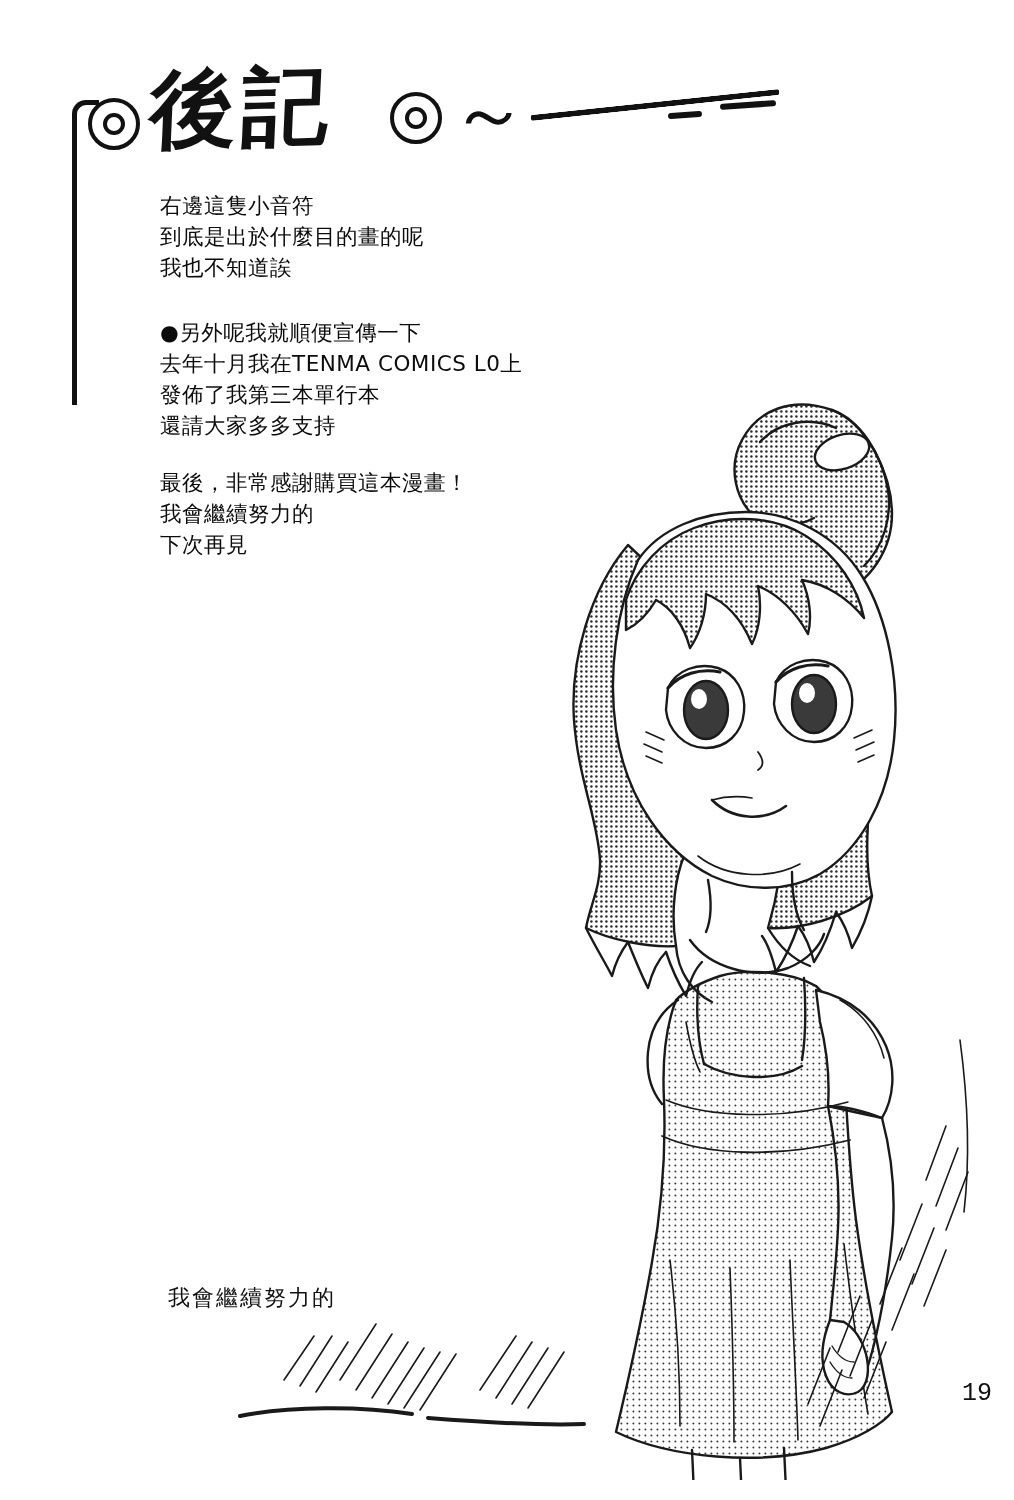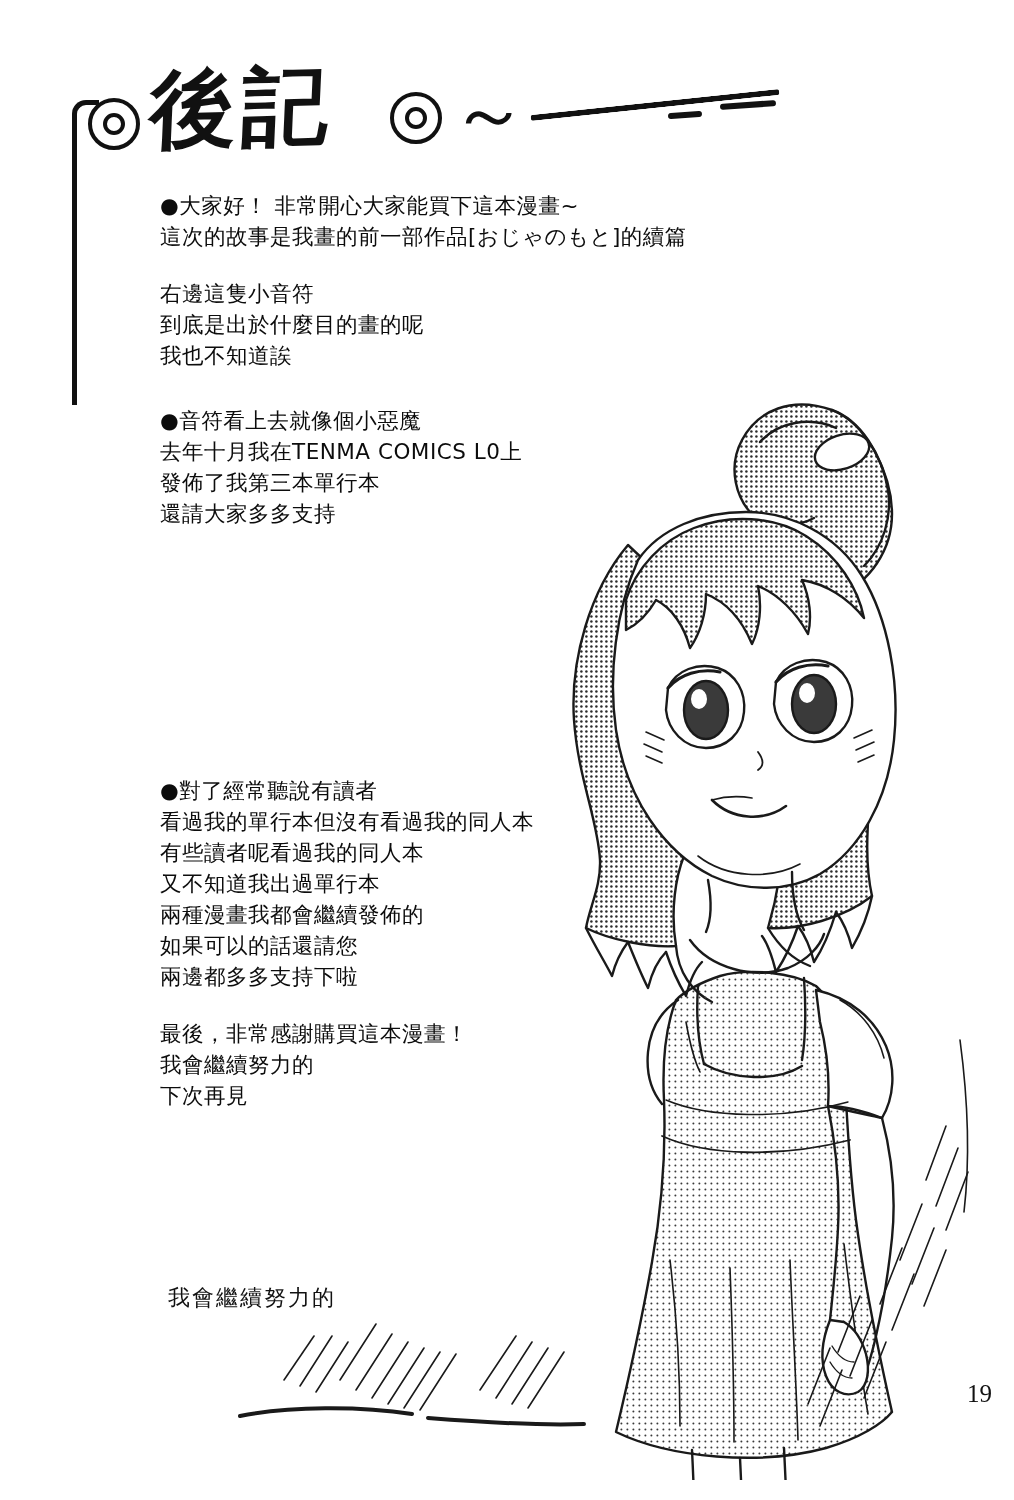--- a/index.html
+++ b/index.html
@@ -154,21 +154,21 @@
     top: 1283px;
     font-family: "DejaVu Sans", sans-serif;
     font-size: 22px;
     color: #111;
     letter-spacing: 2px;
   }
   .page-number {
     position: absolute;
     right: 22px;
     bottom: 92px;
-    font-family: Liberation Serif, serif;
+    font-family: Liberation Mono, monospace;
     font-size: 25px;
     color: #111;
   }
 
   
   .illustration {
     position: absolute;
     left: 440px;
     top: 300px;
     width: 570px;
@@ -189,36 +189,27 @@
     <div class="swirl swirl-left"></div>
     <div class="title-text">後記</div>
     <div class="swirl swirl-right"></div>
     <div class="tilde">～</div>
     <div class="trail"></div>
     <div class="trail-dot1"></div>
     <div class="trail-dot2"></div>
   </div>
 
   <div class="body-text">
-    <p class="para">●大家好！ 非常開心大家能買下這本漫畫~
-這次的故事是我畫的前一部作品[おじゃのもと]的續篇</p>
     <p class="para">右邊這隻小音符
 到底是出於什麼目的畫的呢
 我也不知道誒</p>
-    <p class="para" style="margin-top:34px;">●音符看上去就像個小惡魔
+    <p class="para" style="margin-top:34px;">●另外呢我就順便宣傳一下
 去年十月我在TENMA COMICS L0上
 發佈了我第三本單行本
 還請大家多多支持</p>
-    <p class="para" style="margin-top:246px;">●對了經常聽說有讀者
-看過我的單行本但沒有看過我的同人本
-有些讀者呢看過我的同人本
-又不知道我出過單行本
-兩種漫畫我都會繼續發佈的
-如果可以的話還請您
-兩邊都多多支持下啦</p>
     <p class="para">最後，非常感謝購買這本漫畫！
 我會繼續努力的
 下次再見</p>
   </div>
 
   <div class="signature">我會繼續努力的</div>
   <div class="page-number">19</div>
 
   <div class="illustration">
     <svg width="570" height="1180" viewBox="0 0 570 1180" fill="none" xmlns="http://www.w3.org/2000/svg">

